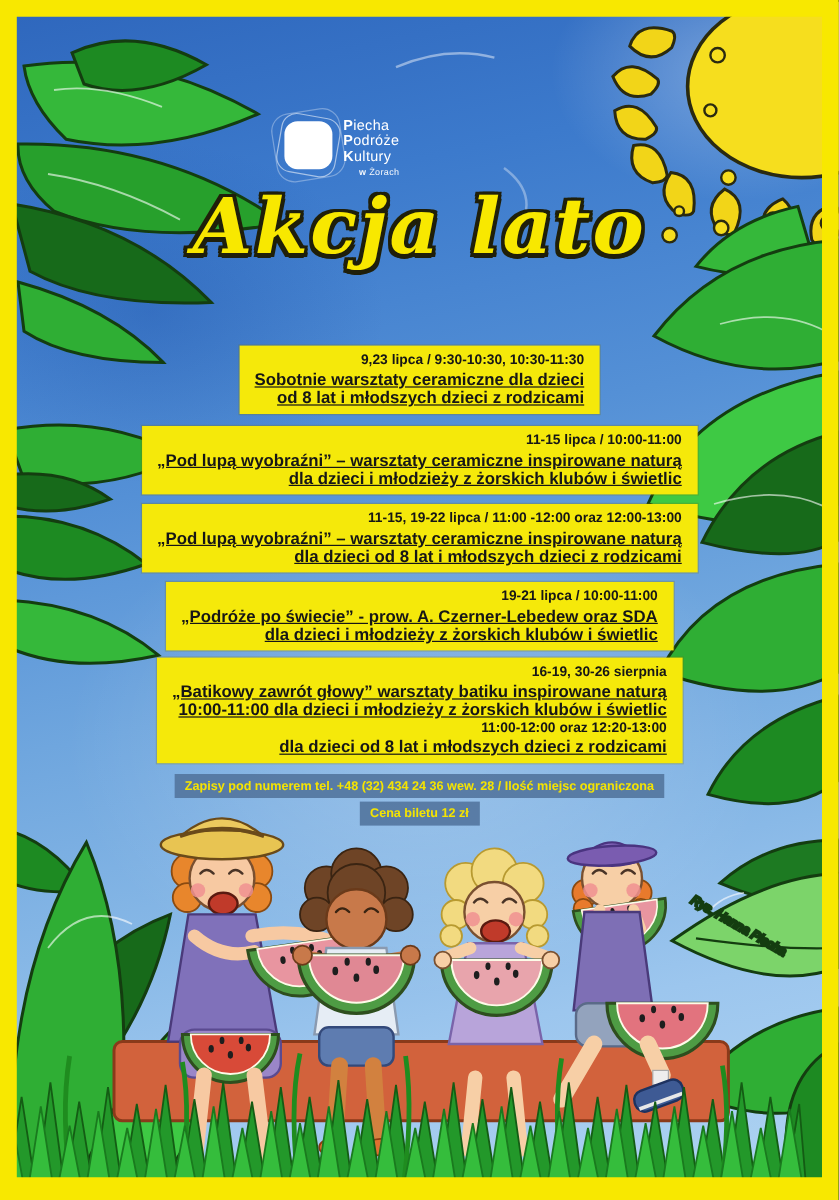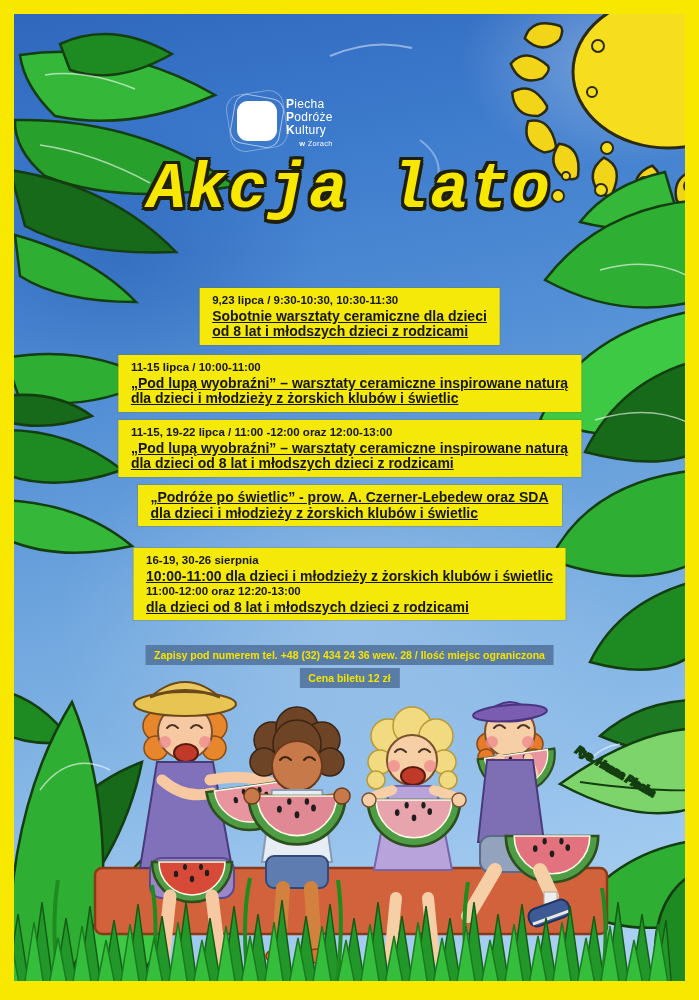--- a/index.html
+++ b/index.html
@@ -25,27 +25,27 @@
   .mok-text div::first-letter{font-weight:700;}
   .mok-sub{font-size:7.5px; text-align:right; margin-top:2px; opacity:.95;}
 
   
   .title, .subtitle{
     position:absolute; left:0; width:100%; text-align:center; z-index:6;
     font-family:"DejaVu Serif", serif; font-style:italic; font-weight:700; color:#f8e800;
     text-shadow:-3px -3px 0 #1f1f0a,3px -3px 0 #1f1f0a,-3px 3px 0 #1f1f0a,3px 3px 0 #1f1f0a,
       -3px 0 0 #1f1f0a,3px 0 0 #1f1f0a,0 -3px 0 #1f1f0a,0 4px 0 #1f1f0a;
   }
-  .title{top:158px; font-size:64px; letter-spacing:2px; line-height:1;font-family:Liberation Mono, monospace;}
+  .title{top:158px; font-size:64px; letter-spacing:2px; line-height:1;}
   .subtitle{top:228px; font-size:34px; line-height:1;}
 
   
   .event{
     position:absolute; left:50%; transform:translateX(-50%); z-index:10;
-    background:#f5e90a; color:#161616; text-align:left;
+    background:#f5e90a; color:#161616; text-align:right;
     padding:5px 13px; font-weight:700; line-height:15.6px; white-space:nowrap;
     box-shadow:0 0 0 1px rgba(120,110,0,.25);
   }
   .ev-h{font-size:11.5px;}
   .ev-l{font-size:14px;text-decoration:underline;}
 
   
   .contact{position:absolute; left:50%; transform:translateX(-50%); z-index:10;
     background:rgba(84,118,160,.92); color:#f5e400; font-weight:700; font-size:10.5px;
     padding:3px 9px; white-space:nowrap; line-height:14px;}
@@ -294,25 +294,27 @@
     <div class="ev-h">11-15 lipca / 10:00-11:00</div>
     <div class="ev-l">„Pod lupą wyobraźni” – warsztaty ceramiczne inspirowane naturą</div>
     <div class="ev-l">dla dzieci i młodzieży z żorskich klubów i świetlic</div>
   </div>
   <div class="event" style="top:420px">
     <div class="ev-h">11-15, 19-22 lipca / 11:00 -12:00 oraz 12:00-13:00</div>
     <div class="ev-l">„Pod lupą wyobraźni” – warsztaty ceramiczne inspirowane naturą</div>
     <div class="ev-l">dla dzieci od 8 lat i młodszych dzieci z rodzicami</div>
   </div>
   <div class="event" style="top:485px">
-    <div class="ev-l">„Podróże po świetlic” - prow. A. Czerner-Lebedew oraz SDA</div>
+    <div class="ev-h">19-21 lipca / 10:00-11:00</div>
+    <div class="ev-l">„Podróże po świecie” - prow. A. Czerner-Lebedew oraz SDA</div>
     <div class="ev-l">dla dzieci i młodzieży z żorskich klubów i świetlic</div>
   </div>
   <div class="event" style="top:548px">
     <div class="ev-h">16-19, 30-26 sierpnia</div>
+    <div class="ev-l">„Batikowy zawrót głowy” warsztaty batiku inspirowane naturą</div>
     <div class="ev-l">10:00-11:00 dla dzieci i młodzieży z żorskich klubów i świetlic</div>
     <div class="ev-h">11:00-12:00 oraz 12:20-13:00</div>
     <div class="ev-l">dla dzieci od 8 lat i młodszych dzieci z rodzicami</div>
   </div>
 
   <div class="contact" style="top:645px">Zapisy pod numerem tel. +48 (32) 434 24 36 wew. 28 / Ilość miejsc ograniczona</div>
   <div class="contact" style="top:668px">Cena biletu 12 zł</div>
 
   <div class="frame"></div>
 </div>

